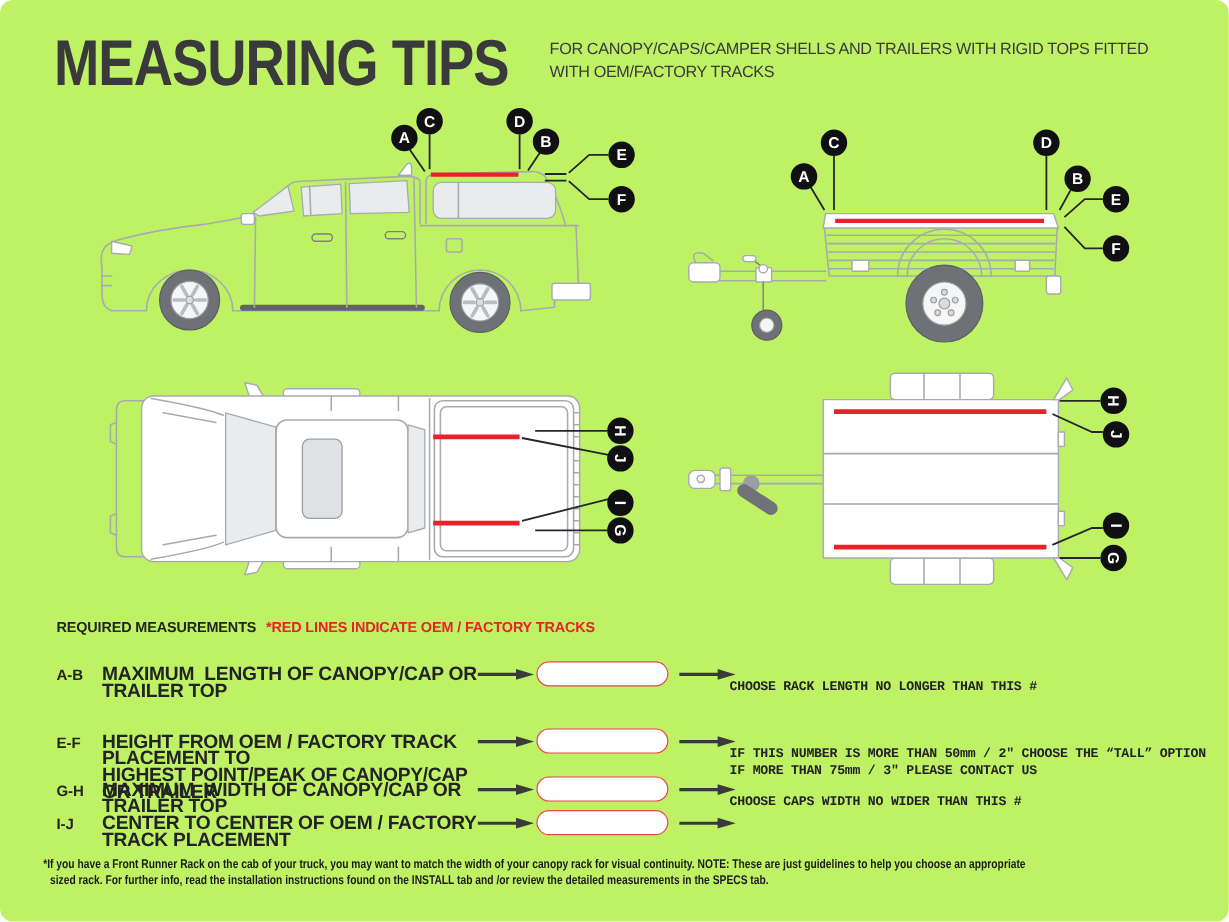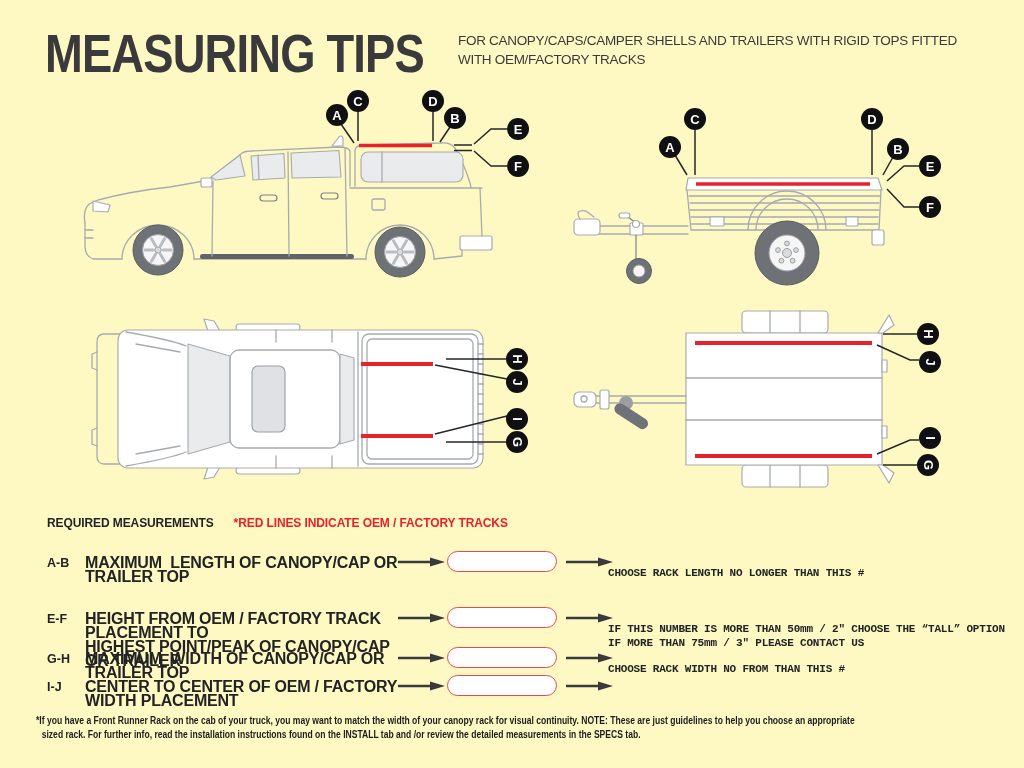--- a/index.html
+++ b/index.html
@@ -1,17 +1,17 @@
 <!DOCTYPE html>
 <html><head>
 <meta charset="utf-8">
 <style>
   html,body{margin:0;padding:0;background:#fff;}
-  #page{position:relative;width:1024px;height:768px;background:#fef9c3;overflow:hidden;
-        font-family:"Liberation Sans",sans-serif;color:#232325;}
+  #page{position:relative;width:1024px;height:768px;background:#bef264;overflow:hidden;
+        font-family:"Liberation Sans",sans-serif;color:#232325;border-radius:11px;}
   
   #title{position:absolute;left:45px;top:22px;font-size:54px;font-weight:700;color:#3a3a3c;
          letter-spacing:-1px;transform:scaleX(0.84);transform-origin:0 0;white-space:nowrap;}
   #subtitle{position:absolute;left:458px;top:31px;font-size:13.5px;font-weight:400;color:#3a3a3c;
             line-height:19px;letter-spacing:-0.3px;width:560px;}
   
   .diag{position:absolute;}
   .ln{stroke:#a7abb0;fill:none;stroke-width:1.3;stroke-linecap:round;stroke-linejoin:round;}
   .lnw{stroke:#a7abb0;fill:#fff;stroke-width:1.2;stroke-linejoin:round;}
   .glass{fill:#e9ebed;stroke:#a7abb0;stroke-width:1.1;stroke-linejoin:round;}
@@ -22,21 +22,21 @@
   .leader{stroke:#26262a;stroke-width:1.5;fill:none;}
   .tick{stroke:#26262a;stroke-width:1.6;}
   .badge-c{fill:#101012;}
   .badge-t{font-family:"Liberation Sans",sans-serif;font-size:13px;font-weight:700;fill:#fff;text-anchor:middle;}
   .tire{fill:#6e7277;stroke:#5a5e63;stroke-width:1;}
   .rim{fill:#f6f6f7;stroke:#9b9fa4;stroke-width:1;}
   .spoke{stroke:#b9bcc0;stroke-width:3;stroke-linecap:round;}
   .hub{fill:#d9dbdd;stroke:#9b9fa4;stroke-width:1;}
   .rocker{fill:#606468;}
   
-  #req-heading{position:absolute;left:47px;top:516px;display:flex;gap:20px;
+  #req-heading{position:absolute;left:47px;top:516px;display:flex;gap:8px;
                font-size:12px;font-weight:700;letter-spacing:-0.1px;}
   #req-note{color:#e8212b;text-align:right;}
   .m-row{position:absolute;left:0;width:1017px;height:40px;}
   .m-code{position:absolute;left:47px;top:5px;font-size:12.5px;font-weight:700;letter-spacing:0;}
   .m-desc{position:absolute;left:85px;top:5px;width:316px;font-size:16px;font-weight:700;
           line-height:14px;letter-spacing:-0.2px;white-space:pre-wrap;}
   .m-arrow{position:absolute;top:6px;}
   .m-arrow.a1{left:398px;}
   .m-arrow.a2{left:566px;}
   .m-pill{position:absolute;left:447px;top:0;width:108px;height:19px;border:1.5px solid #ec464e;
@@ -336,26 +336,26 @@
     <div class="m-desc">MAXIMUM  WIDTH OF CANOPY/CAP OR TRAILER TOP</div>
     <svg class="m-arrow a1" width="48" height="10" viewBox="0 0 48 10">
         <line x1="0" y1="5" x2="33" y2="5" stroke="#3a3a3c" stroke-width="2.6"></line>
         <polygon points="32,0.5 47,5 32,9.5" fill="#3a3a3c"></polygon>
       </svg>
     <div class="m-pill"></div>
     <svg class="m-arrow a2" width="48" height="10" viewBox="0 0 48 10">
         <line x1="0" y1="5" x2="33" y2="5" stroke="#3a3a3c" stroke-width="2.6"></line>
         <polygon points="32,0.5 47,5 32,9.5" fill="#3a3a3c"></polygon>
       </svg>
-    <div class="m-result">CHOOSE RACK WIDTH NO FROM THAN THIS #</div>
+    <div class="m-result">CHOOSE CAPS WIDTH NO WIDER THAN THIS #</div>
   </div>
 
   <div class="m-row" style="top:675px">
     <div class="m-code">I-J</div>
-    <div class="m-desc">CENTER TO CENTER OF OEM / FACTORY WIDTH PLACEMENT</div>
+    <div class="m-desc">CENTER TO CENTER OF OEM / FACTORY TRACK PLACEMENT</div>
     <svg class="m-arrow a1" width="48" height="10" viewBox="0 0 48 10">
         <line x1="0" y1="5" x2="33" y2="5" stroke="#3a3a3c" stroke-width="2.6"></line>
         <polygon points="32,0.5 47,5 32,9.5" fill="#3a3a3c"></polygon>
       </svg>
     <div class="m-pill"></div>
     <svg class="m-arrow a2" width="48" height="10" viewBox="0 0 48 10">
         <line x1="0" y1="5" x2="33" y2="5" stroke="#3a3a3c" stroke-width="2.6"></line>
         <polygon points="32,0.5 47,5 32,9.5" fill="#3a3a3c"></polygon>
       </svg>
   </div>

